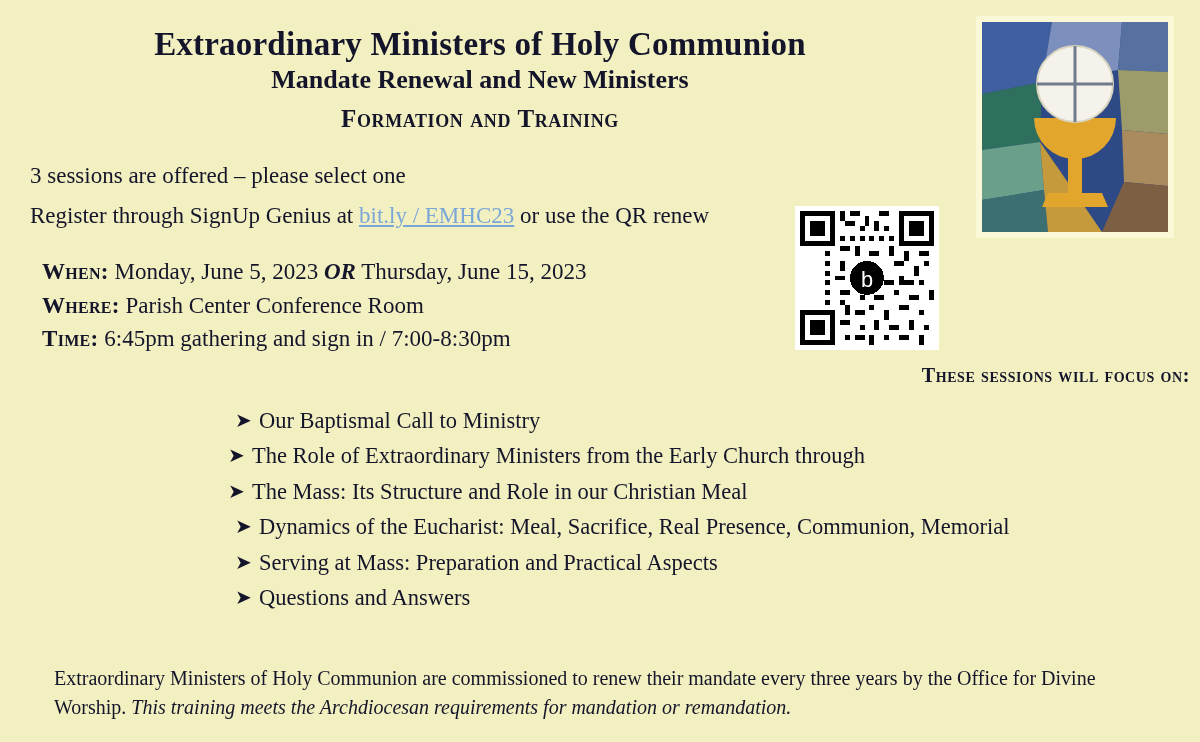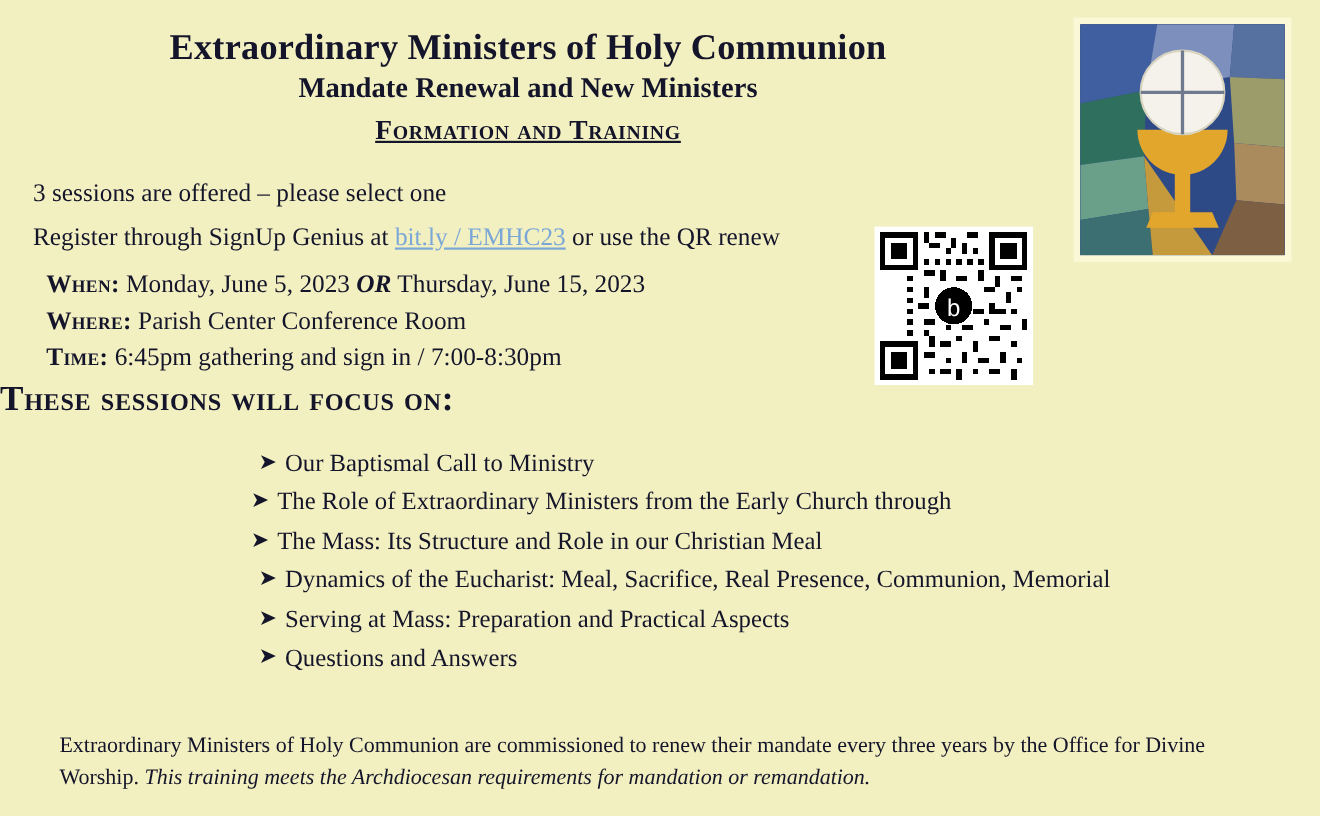--- a/index.html
+++ b/index.html
@@ -41,21 +41,20 @@
     font-weight: bold;
     line-height: 1.18;
     margin-top: 2px;
   }
   .title-third {
     font-size: 25px;
     font-weight: bold;
     font-variant: small-caps;
     letter-spacing: 0.6px;
     margin-top: 9px;
-    text-decoration: underline;
   }
   
   .glass-frame {
     position: absolute;
     right: 26px;
     top: 16px;
     width: 198px;
     height: 222px;
     background: #fbf8d8;
     padding: 6px;
@@ -84,21 +83,21 @@
   .intro .line2 {
     margin-top: 4px;
   }
   .link {
     color: #7ba7d7;
   }
   
   .details {
     position: absolute;
     left: 42px;
-    top: 241px;
+    top: 255px;
     font-size: 23px;
     line-height: 1.46;
   }
   .details .row {
     white-space: nowrap;
   }
   .lbl {
     font-variant: small-caps;
     font-weight: bold;
     letter-spacing: 0.3px;
@@ -114,24 +113,24 @@
     top: 206px;
     width: 144px;
     height: 144px;
     background: #ffffff;
   }
   .qr svg { display:block; }
   
   .focus-heading {
     position: absolute;
     left: 0;
-    top: 344px;
+    top: 364px;
     width: 1190px;
-    text-align: left;
-    font-size: 32px;
+    text-align: right;
+    font-size: 20px;
     font-weight: bold;
     font-variant: small-caps;
     letter-spacing: 0.6px;
   }
   
   .bullets {
     position: absolute;
     left: 228px;
     top: 404px;
     font-size: 22.5px;

